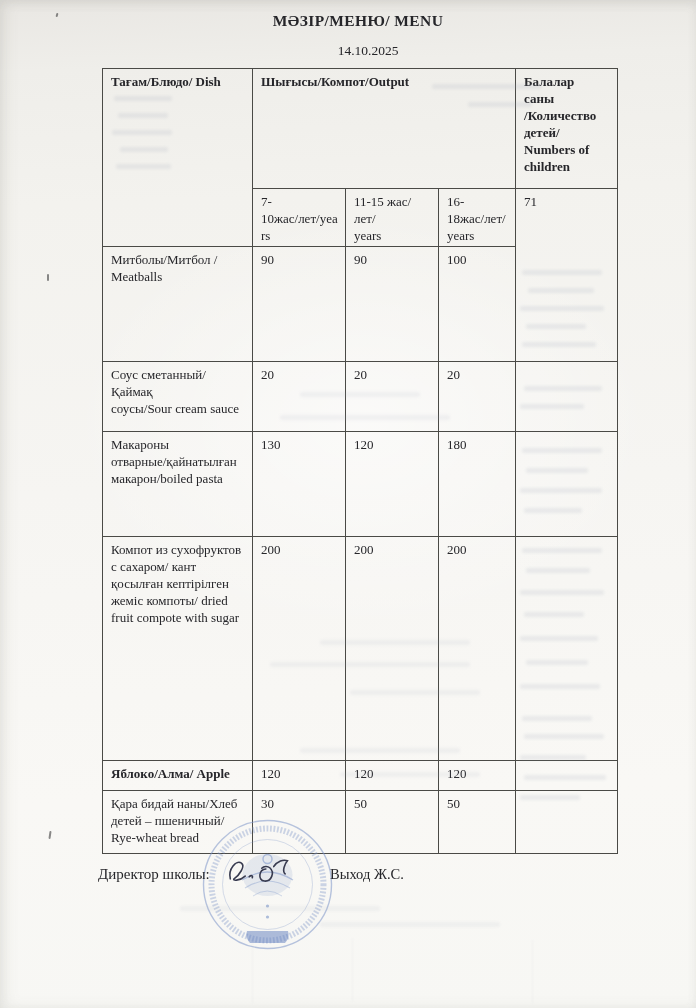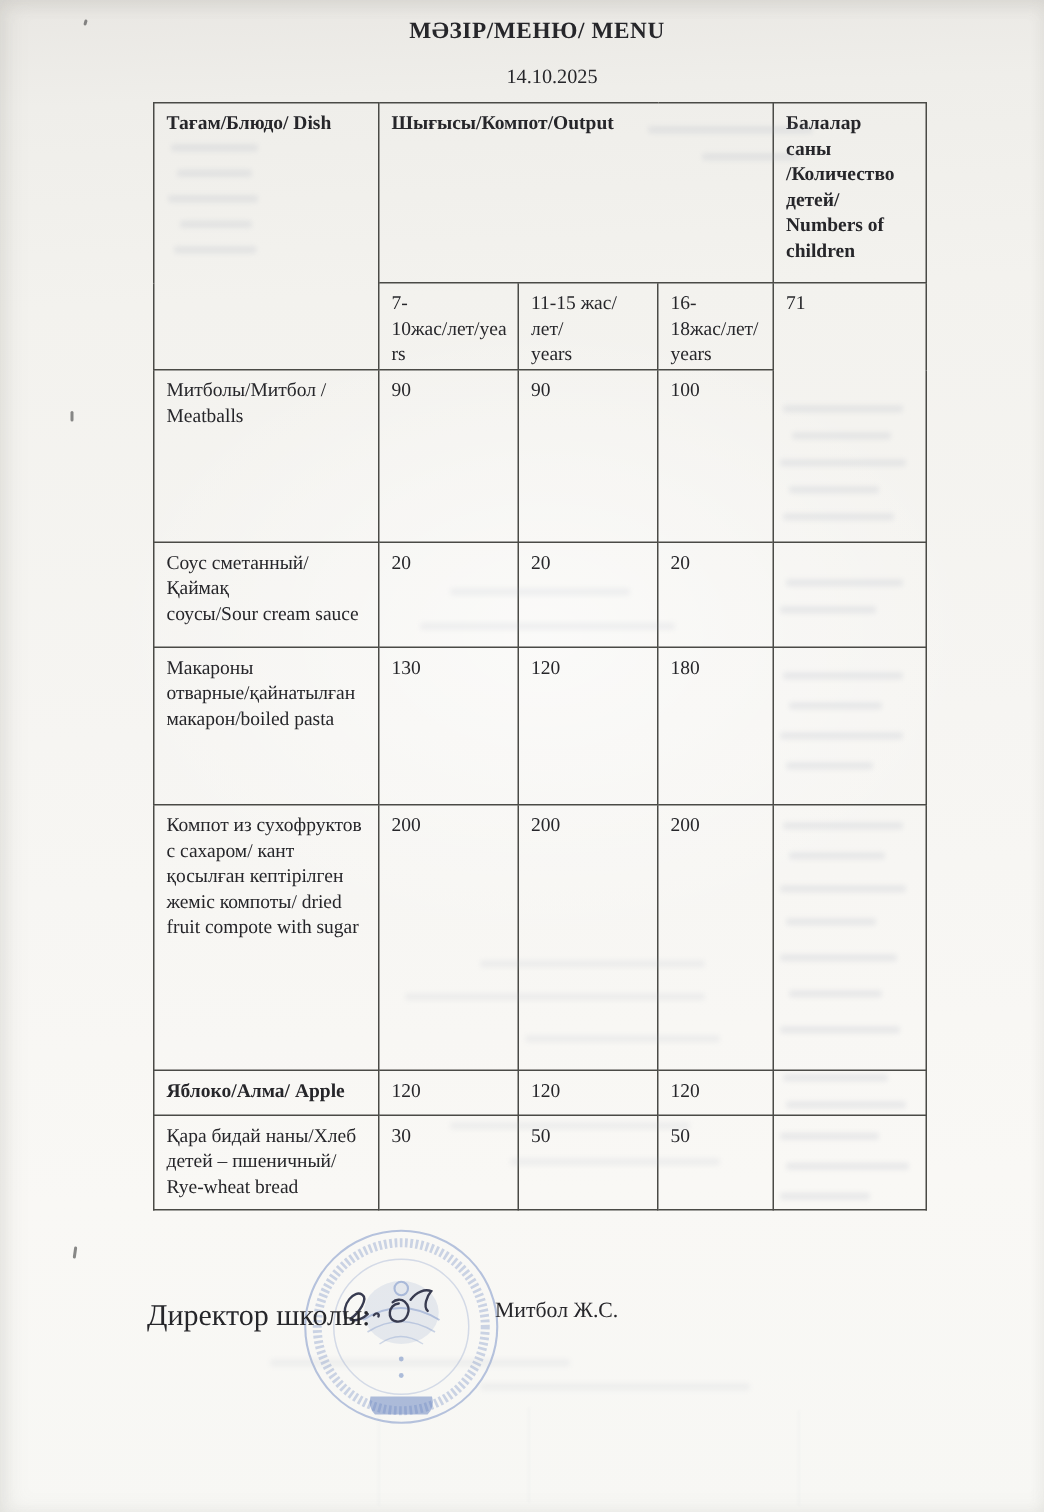--- a/index.html
+++ b/index.html
@@ -25,21 +25,21 @@
   td.age{font-weight:normal;font-size:12.5px;line-height:17px;padding-top:4px;}
   td.num{font-size:13px;padding-top:4px;}
   td.count{padding-top:106px;font-size:13px;}
   td.dish0{line-height:44px;padding-top:10px;}
   td.dish1{line-height:35px;padding-top:6px;}
   td.dish2{line-height:33px;padding-top:5px;}
   td.dish3{line-height:33px;padding-top:9px;}
   td.dish4{line-height:20px;padding-top:7px;font-weight:bold;}
   td.dish5{line-height:20px;padding-top:3px;}
 
-  .footer-label{position:absolute;left:98px;top:866px;font-size:20px;font-family:Liberation Serif, serif;}
+  .footer-label{position:absolute;left:98px;top:866px;font-size:15px;font-family:Liberation Serif, serif;}
   .footer-name{position:absolute;left:330px;top:866px;font-size:14.5px;}
   .sig{position:absolute;left:222px;top:850px;transform:rotate(-3deg);}
   .stamp{position:absolute;left:195px;top:812px;filter:blur(.5px);}
 
   .ghost{position:absolute;height:5px;background:#98a0b2;opacity:.16;filter:blur(1.6px);border-radius:2px;}
   .ghost.v{width:1px;height:64px;opacity:.08;filter:blur(1px);}
   .mark{position:absolute;background:#4c4c4c;opacity:.65;border-radius:1px;}
 </style>
 </head>
 <body>
@@ -96,21 +96,21 @@
     </tr>
     <tr style="height:105px">
       <td class="dish2 pre">Макароны
 отварные/қайнатылған
 макарон/boiled pasta</td>
       <td class="num">130</td>
       <td class="num">120</td>
       <td class="num">180</td>
       <td></td>
     </tr>
-    <tr style="height:177px">
+    <tr style="height:224px">
       <td class="dish3 pre">Компот из сухофруктов
 с сахаром/ кант
 қосылған кептірілген
 жеміс компоты/ dried
 fruit compote with sugar</td>
       <td class="num">200</td>
       <td class="num">200</td>
       <td class="num">200</td>
       <td></td>
     </tr>
@@ -150,21 +150,21 @@
   <svg class="sig" width="86" height="44" viewBox="0 0 86 44">
     <g fill="none" stroke="#383b50" stroke-width="1.6" stroke-linecap="round">
       <path d="M8,27 C6,17 15,8 20,12 C24,15 17,24 12,27 C9,29 17,30 23,25"></path>
       <path d="M27,26 C29,24 31,25 30,27"></path>
       <path d="M44,19 C37,19 35,30 42,31 C49,32 53,23 48,18 C46,16 42,16 40,18"></path>
       <path d="M52,17 C56,12 62,10 66,12 C63,15 60,22 63,25"></path>
     </g>
   </svg>
 
   <div class="footer-label">Директор школы:</div>
-  <div class="footer-name">Митбол Ж.С.</div>
+  <div class="footer-name">Выход Ж.С.</div>
 
   <div class="mark" style="left:56px;top:13px;width:2px;height:4px;transform:rotate(15deg);"></div>
   <div class="mark" style="left:47px;top:274px;width:2px;height:7px;"></div>
   <div class="mark" style="left:49px;top:831px;width:2px;height:8px;transform:rotate(8deg);"></div>
 
   <div>
     <div class="ghost" style="left:114px;top:96px;width:58px"></div>
     <div class="ghost" style="left:118px;top:113px;width:50px"></div>
     <div class="ghost" style="left:112px;top:130px;width:60px"></div>
     <div class="ghost" style="left:120px;top:147px;width:48px"></div>

